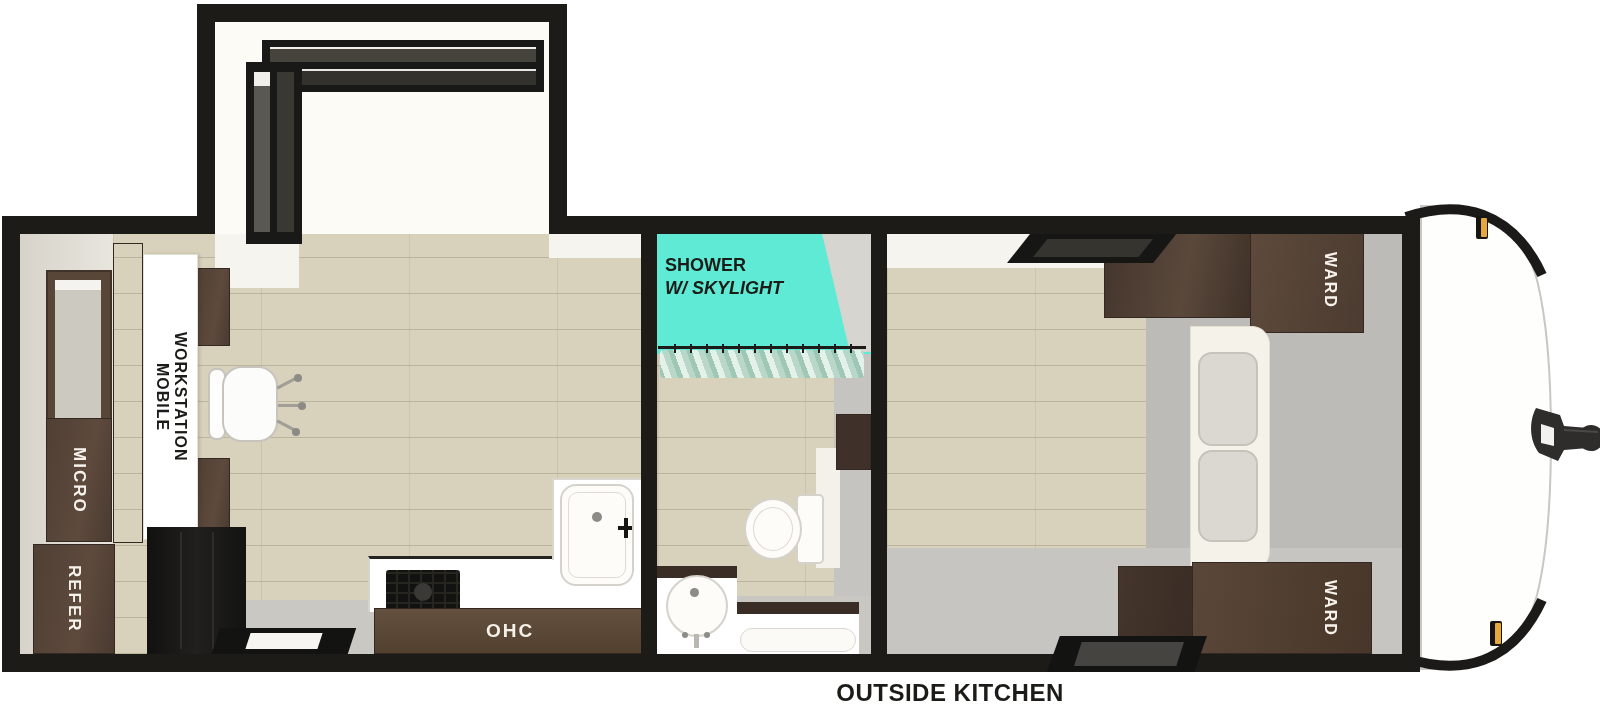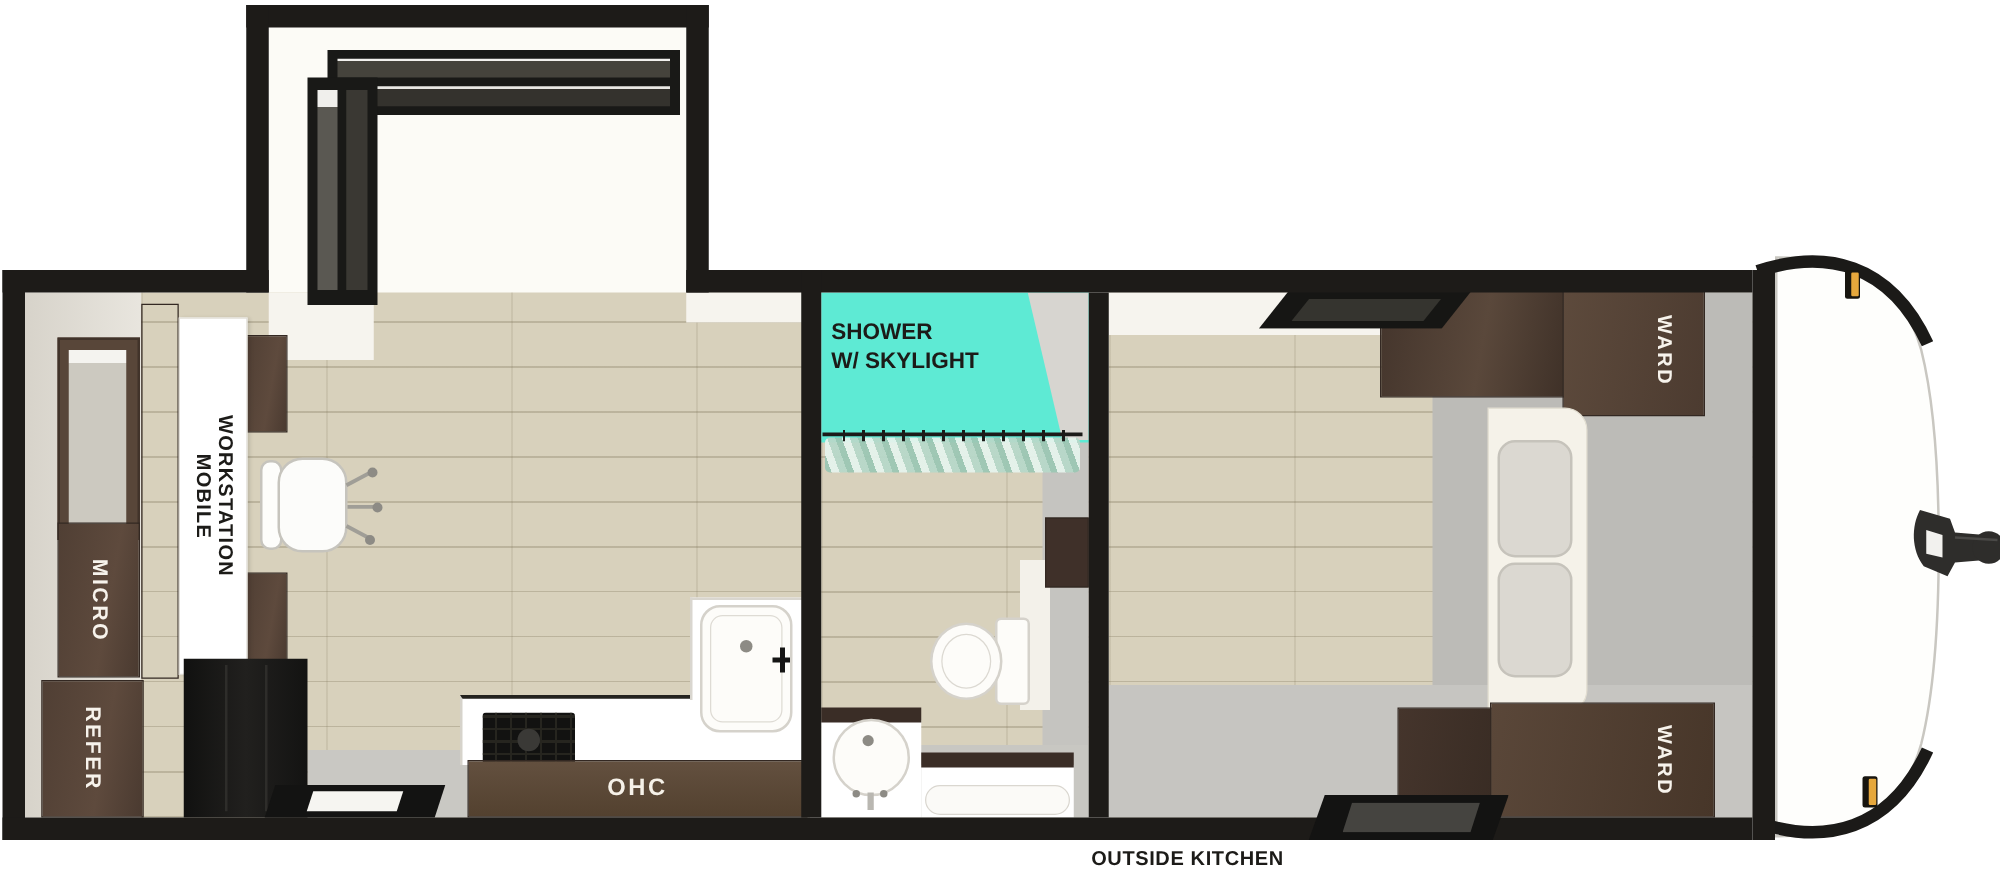--- a/index.html
+++ b/index.html
@@ -116,21 +116,21 @@
     <span style="color:#f6f1e8;font-size:19px;letter-spacing:2px;">OHC</span>
   </div>
 
   <div class="abs wall" style="left:641px;top:216px;width:16px;height:438px;"></div>
   <div class="abs wall" style="left:871px;top:234px;width:16px;height:420px;"></div>
 
   <div class="abs" style="left:657px;top:234px;width:214px;height:120px;background:#5eead4;z-index:4;">
     <div class="abs" style="left:148px;top:0;width:66px;height:118px;background:#d7d5d0;clip-path:polygon(26% 0,100% 0,100% 100%,68% 100%);"></div>
     <div class="lbl" style="position:absolute;left:8px;top:20px;font-size:18px;line-height:1.25;">
       <span style="display:block;">SHOWER</span>
-      <span style="display:block;">W/ SKYLIGHT</span>
+      <span style="display:block;font-style:italic;">W/ SKYLIGHT</span>
     </div>
   </div>
   <div class="abs wood" style="left:657px;top:352px;width:214px;height:302px;"></div>
   <div class="abs grayfloor" style="left:834px;top:352px;width:37px;height:302px;background:#c5c4c0;"></div>
   <div class="abs grayfloor" style="left:657px;top:596px;width:214px;height:58px;background:#c8c7c2;"></div>
 
   <div class="abs" style="left:660px;top:350px;width:204px;height:28px;border-radius:4px;opacity:.95;z-index:6;
        background:repeating-linear-gradient(70deg,#9cc7b4 0 5px,#e5f3ec 5px 11px,var(--curtain-green,#b7d8c9) 11px 17px);"></div>
   <div class="abs" style="left:658px;top:346px;width:208px;height:3px;background:#1c1b19;z-index:7;"></div>
   <div class="abs" style="left:660px;top:344px;width:204px;height:9px;z-index:7;
@@ -192,15 +192,15 @@
       <rect x="1495" y="623" width="6" height="21" rx="1" fill="#e6a83c"></rect>
     </g>
     <g>
       <path d="M 1536 408 L 1560 415 L 1564 426 L 1600 429 L 1600 447 L 1564 450 L 1558 461 L 1539 453 C 1529 440 1529 421 1536 408 Z" fill="#2e2d2b"></path>
       <path d="M 1541 424 L 1554 428 L 1554 446 L 1541 443 Z" fill="#f2f1ee"></path>
       <circle cx="1591" cy="438" r="13" fill="#2e2d2b"></circle>
       <path d="M 1564 430 L 1598 432" stroke="#4a4947" stroke-width="2"></path>
     </g>
   </svg>
 
-  <div class="abs lbl" style="left:820px;top:679px;width:260px;text-align:center;font-size:16px;letter-spacing:.5px;z-index:40;">OUTSIDE KITCHEN</div>
+  <div class="abs lbl" style="left:820px;top:679px;width:260px;text-align:center;font-size:24px;letter-spacing:.5px;z-index:40;">OUTSIDE KITCHEN</div>
 
 </div>
 
 </body></html>

